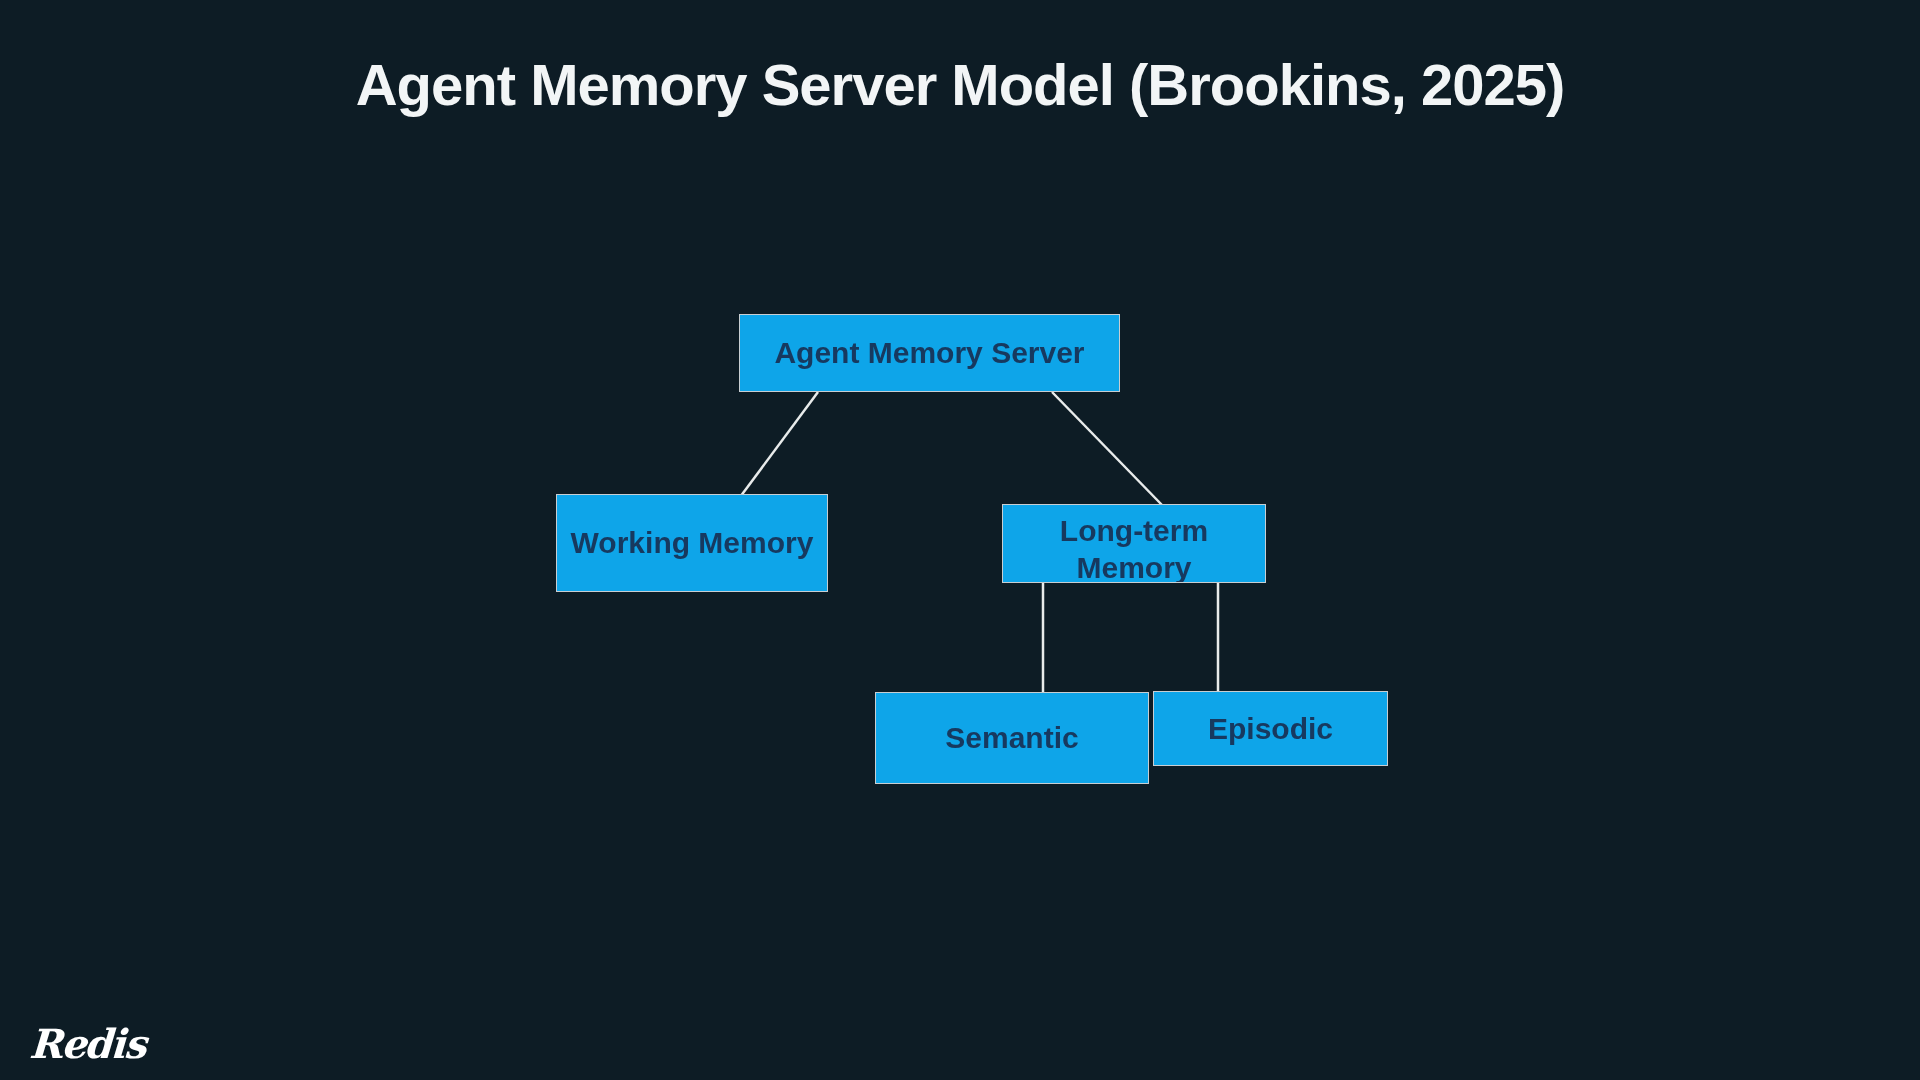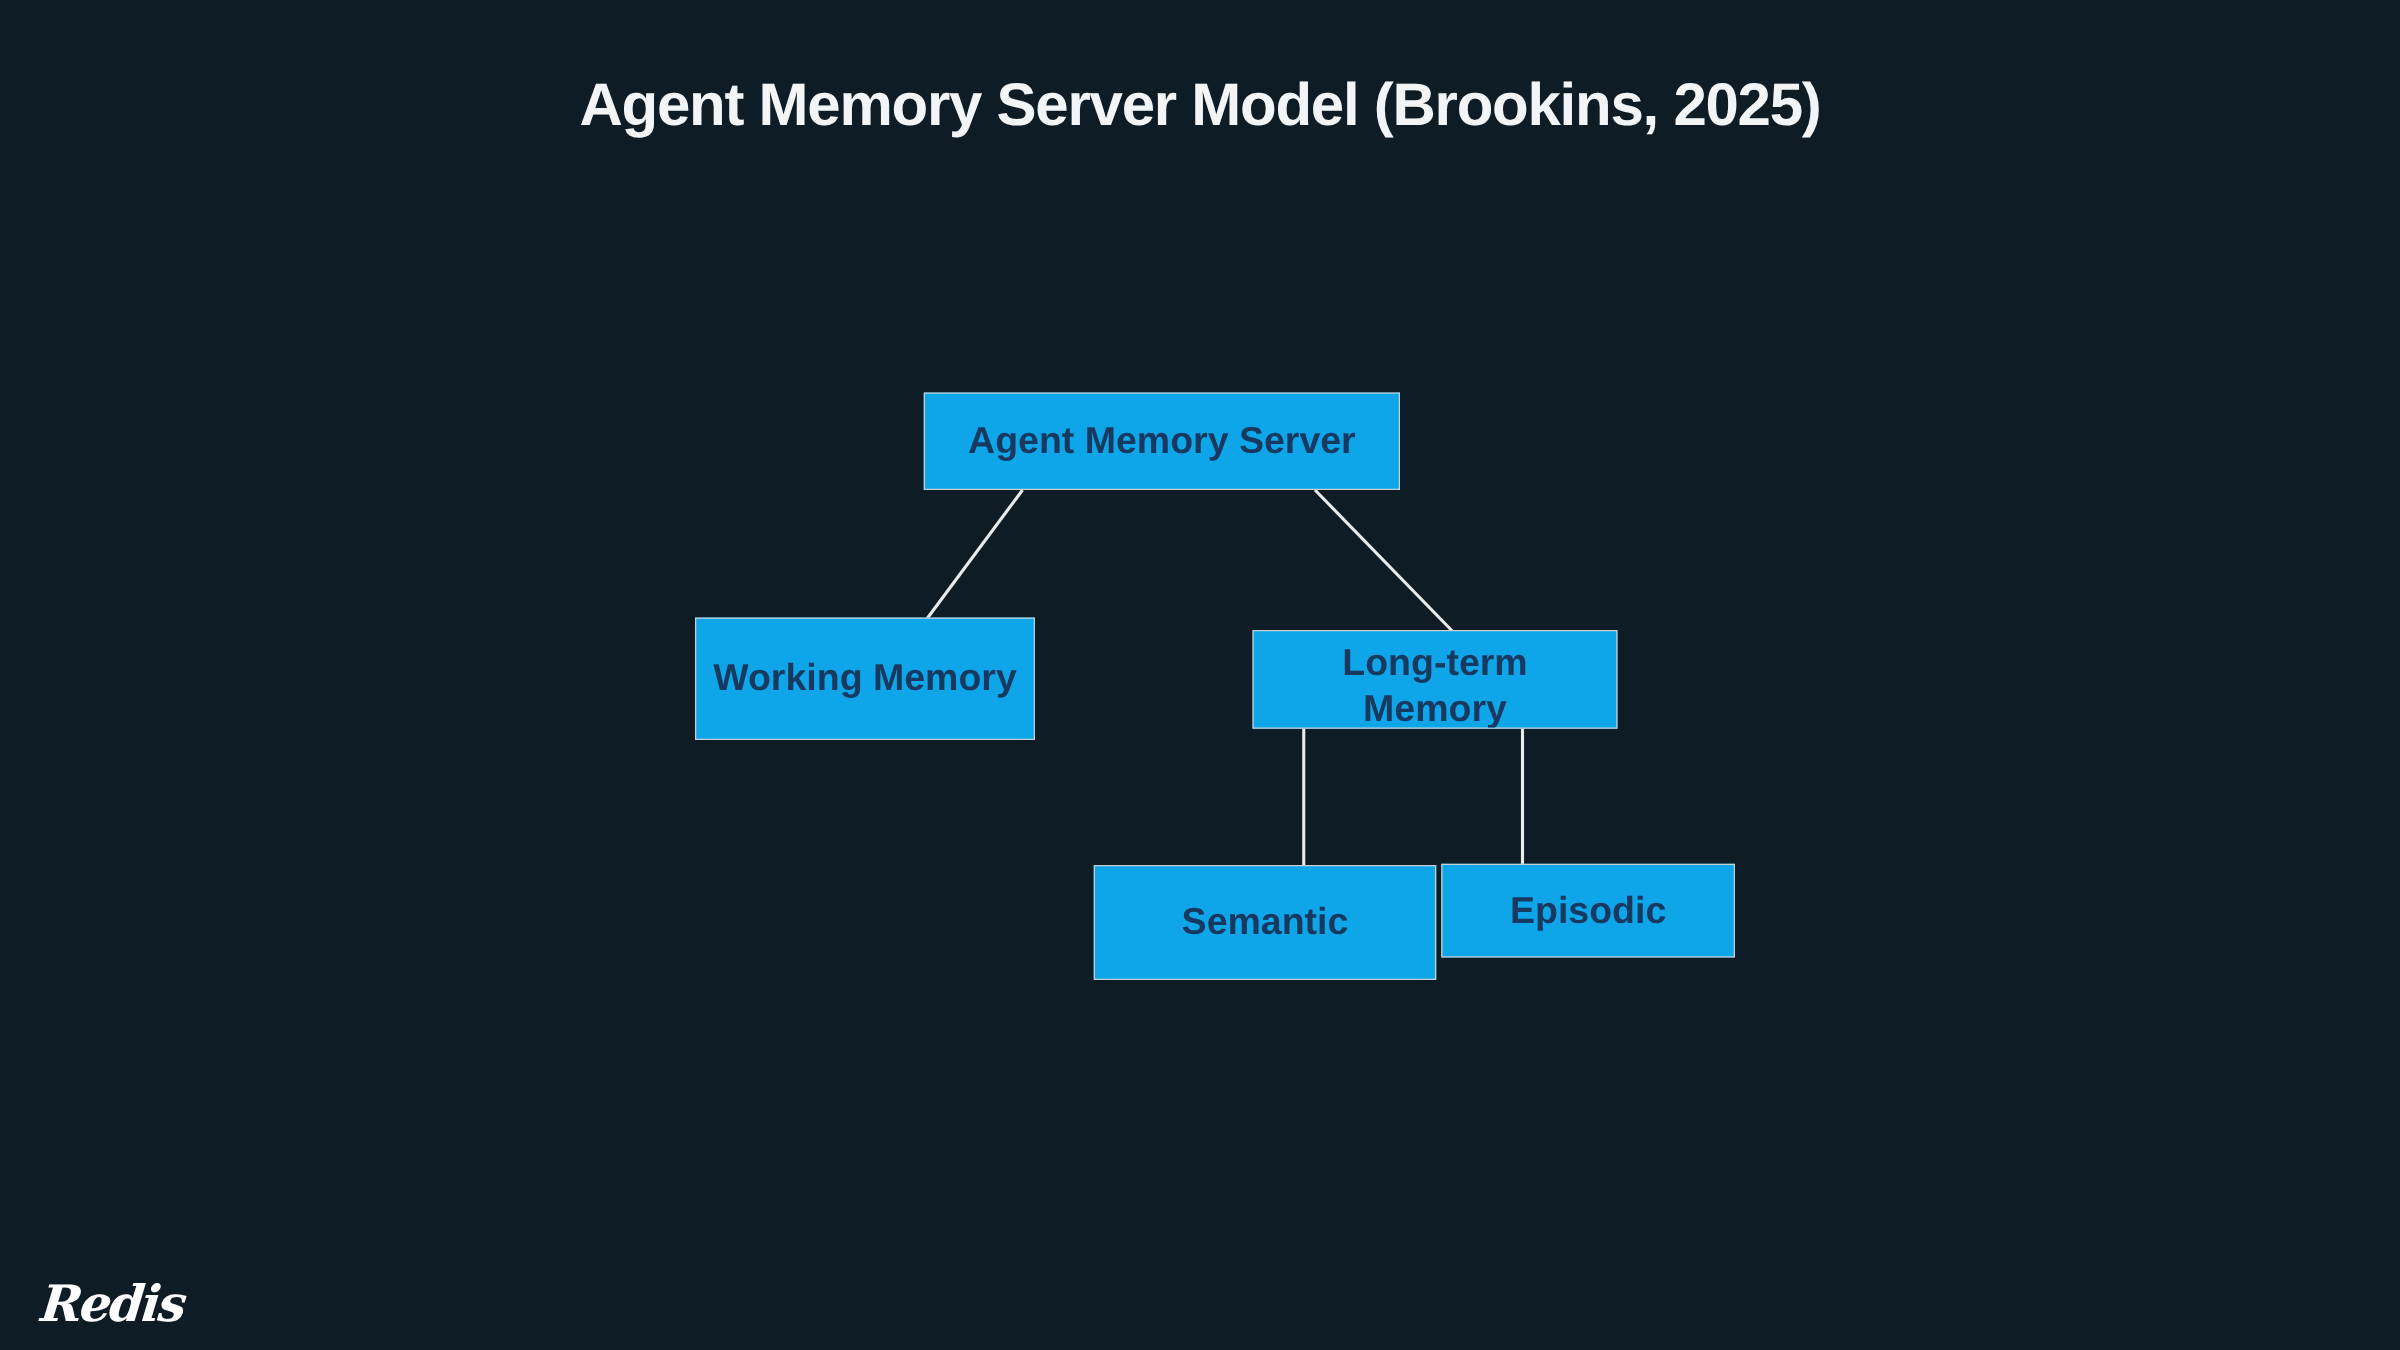--- a/index.html
+++ b/index.html
@@ -16,21 +16,21 @@
     font-family: "Liberation Sans", sans-serif;
   }
   .slide-title {
     position: absolute;
     top: 52px;
     left: 0;
     width: 1920px;
     margin: 0;
     text-align: center;
     color: #f2f5f6;
-    font-size: 48px;
+    font-size: 58px;
     font-weight: 700;
     letter-spacing: -1px;
     line-height: 66px;
     font-family: "Liberation Sans", "DejaVu Sans", sans-serif;
   }
   .edges-svg {
     position: absolute;
     left: 0;
     top: 0;
     width: 1920px;
@@ -49,21 +49,21 @@
     font-size: 30px;
     font-weight: 700;
     display: flex;
     align-items: center;
     justify-content: center;
     text-align: center;
     overflow: hidden;
   }
   .node-root     { left: 739px;  top: 314px; width: 381px; height: 78px; }
   .node-working  { left: 556px;  top: 494px; width: 272px; height: 98px; }
-  .node-longterm { left: 1002px; top: 504px; width: 292px; height: 79px;
+  .node-longterm { left: 1002px; top: 504px; width: 264px; height: 79px;
                    flex-direction: column; justify-content: flex-start;
                    padding-top: 7px; line-height: 37px; }
   .node-semantic { left: 875px;  top: 692px; width: 274px; height: 92px; }
   .node-episodic { left: 1153px; top: 691px; width: 235px; height: 75px; }
   .brand-logo {
     position: absolute;
     left: 33px;
     top: 1022px;
     color: #ffffff;
     font-family: "DejaVu Serif", "Liberation Serif", serif;

